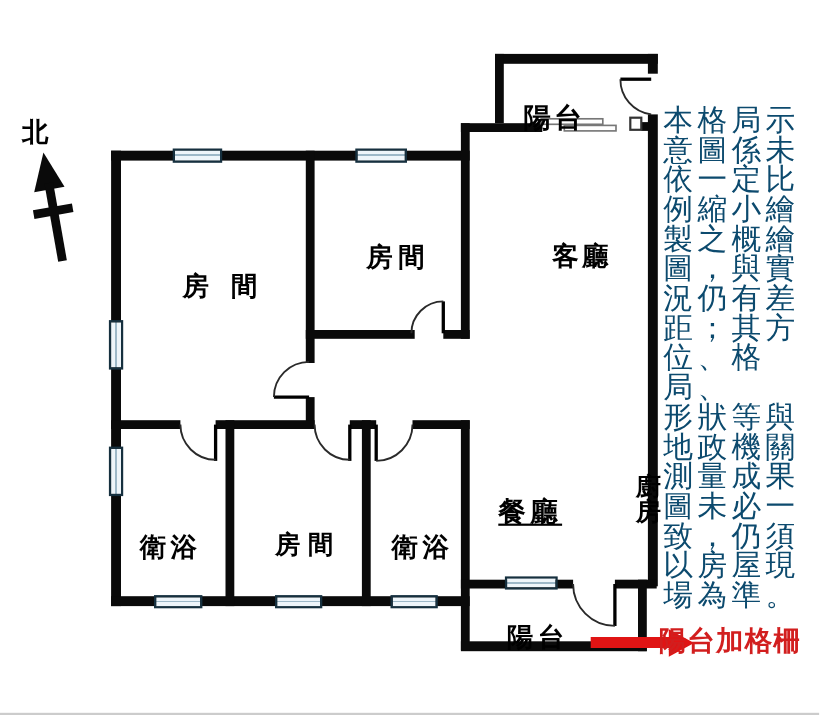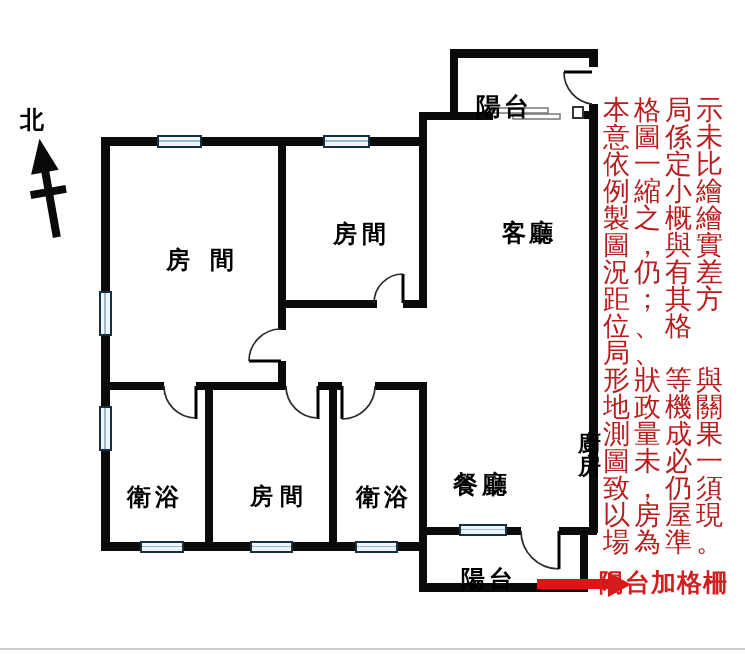--- a/index.html
+++ b/index.html
@@ -22,21 +22,21 @@
   .window.h{background:linear-gradient(to bottom,var(--win-fill) 38%,var(--win-stripe) 38%,var(--win-stripe) 56%,var(--win-fill) 56%);}
   .window.v{background:linear-gradient(to right,var(--win-fill) 38%,var(--win-stripe) 38%,var(--win-stripe) 56%,var(--win-fill) 56%);}
   .room-label{
     position:absolute;color:#000;font-weight:bold;white-space:nowrap;line-height:1.05;margin-top:20px;
   }
   .kitchen-label{
     position:absolute;color:#000;font-weight:bold;width:26px;word-break:break-all;line-height:23px;margin-left:26px;
   }
   .north-label{position:absolute;color:#000;font-weight:bold;}
   .disclaimer{
-    position:absolute;left:603px;top:96px;color:#b91c1c;
+    position:absolute;left:603px;top:96px;color:#0c4a6e;
     font-size:27px;line-height:27px;letter-spacing:4px;white-space:pre-line;
     font-family:"DejaVu Serif","Liberation Serif",serif;
   }
   .red-note{
     position:absolute;left:599px;top:566px;font-size:25px;font-weight:bold;
     color:var(--red-text);white-space:nowrap;letter-spacing:1px;
   }
   .svg-overlay{position:absolute;left:0;top:0;}
   .door-arc{fill:none;stroke:var(--door);stroke-width:1.7;}
   .door-leaf{fill:none;stroke:#000;stroke-width:3;}
@@ -141,21 +141,21 @@
   </svg>
 
   <div class="north-label" style="left:20px;top:104px;font-size:24px;position:absolute;">北</div>
 
   <div class="room-label" style="left:166px;top:227px;font-size:24px;letter-spacing:20px;">房間</div>
   <div class="room-label" style="left:333px;top:201px;font-size:24px;letter-spacing:5px;">房間</div>
   <div class="room-label" style="left:502px;top:200px;font-size:24px;letter-spacing:3px;">客廳</div>
   <div class="room-label" style="left:127px;top:464px;font-size:24px;letter-spacing:4px;">衛浴</div>
   <div class="room-label" style="left:250px;top:464px;font-size:23px;letter-spacing:7px;">房間</div>
   <div class="room-label" style="left:356px;top:464px;font-size:24px;letter-spacing:4px;">衛浴</div>
-  <div class="room-label" style="left:453px;top:452px;font-size:25px;letter-spacing:4px;">餐廳</div>
+  <div class="room-label" style="left:453px;top:433px;font-size:25px;letter-spacing:4px;text-decoration:underline;">餐廳</div>
   <div class="kitchen-label" style="left:552px;top:431px;font-size:23px;">廚房</div>
   <div class="room-label" style="left:476px;top:74px;font-size:25px;letter-spacing:3px;">陽台</div>
   <div class="room-label" style="left:461px;top:546px;font-size:24px;letter-spacing:4px;">陽台</div>
 
   <div class="disclaimer">本格局示
 意圖係未
 依一定比
 例縮小繪
 製之概繪
 圖，與實

